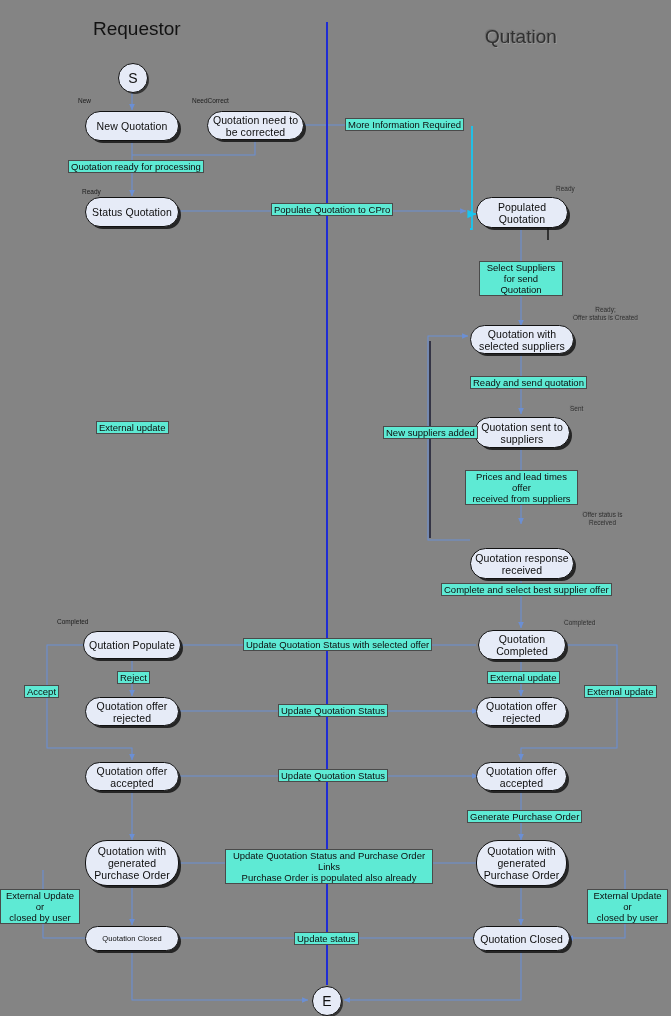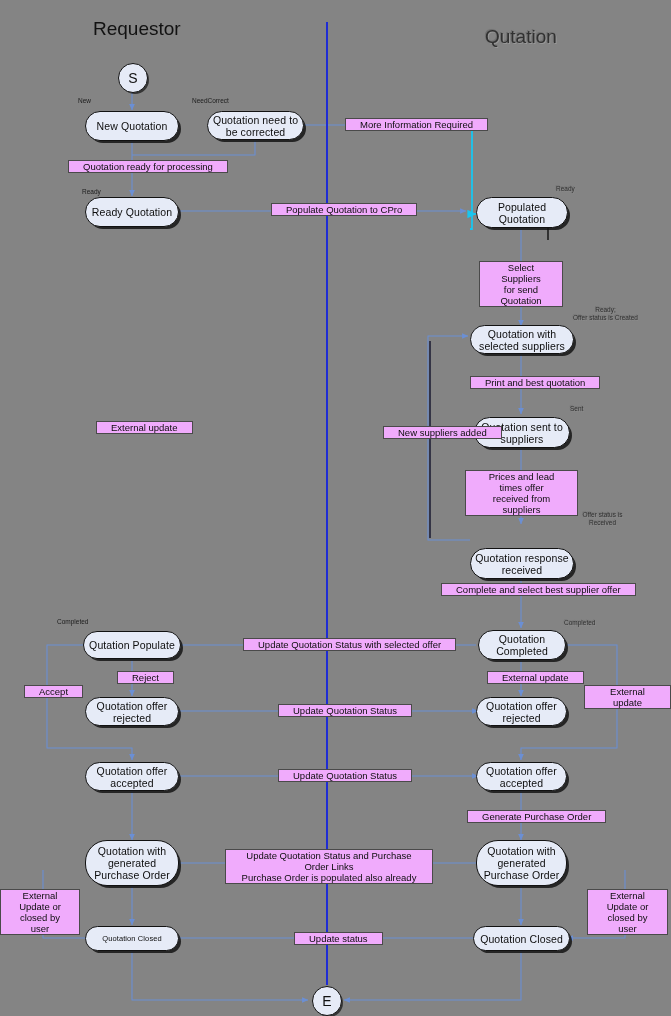--- a/index.html
+++ b/index.html
@@ -53,26 +53,26 @@
     border:1.6px solid #111;
     display:flex;align-items:center;justify-content:center;
     font-size:14px;
     color:#111;
     box-shadow:2px 2px 0 -1px rgba(20,20,20,.7);
   }
 
   
   .edge-label{
     position:absolute;
-    background:#f0abfc;
+    background:#5eead4;
     border:1px solid #4a4a4a;
     color:#0d0d0d;
     font-size:9.5px;
     line-height:11px;
-    padding:0px 14px;
+    padding:0px 2px;
     text-align:center;
     white-space:pre-line;
     box-sizing:border-box;
   }
 
   
   .status-note{
     position:absolute;
     font-size:6.5px;
     line-height:7.5px;
@@ -200,21 +200,21 @@
     <span>New
 Quotation</span>
   </div>
 
   <div class="node" style="left:207px;top:111px;width:97px;height:29px;">
     <span>Quotation need to
 be corrected</span>
   </div>
 
   <div class="node" style="left:85px;top:197px;width:94px;height:30px;">
-    <span>Ready
+    <span>Status
 Quotation</span>
   </div>
 
   <div class="node" style="left:83px;top:631px;width:98px;height:28px;">
     <span>Qutation Populate</span>
   </div>
 
   <div class="node" style="left:85px;top:697px;width:94px;height:29px;">
     <span>Quotation offer
 rejected</span>
@@ -282,21 +282,21 @@
 
   <div class="edge-label" style="left:68px;top:160px;">Quotation ready for processing</div>
 
   <div class="edge-label" style="left:345px;top:118px;">More Information Required</div>
 
   <div class="edge-label" style="left:271px;top:203px;">Populate Quotation to CPro</div>
 
   <div class="edge-label" style="left:479px;top:261px;width:84px;">Select Suppliers
 for send Quotation</div>
 
-  <div class="edge-label" style="left:470px;top:376px;">Print and best quotation</div>
+  <div class="edge-label" style="left:470px;top:376px;">Ready and send quotation</div>
 
   <div class="edge-label" style="left:383px;top:426px;">New suppliers added</div>
 
   <div class="edge-label" style="left:465px;top:470px;width:113px;">Prices and lead times offer
 received from suppliers</div>
 
   <div class="edge-label" style="left:441px;top:583px;">Complete and select best supplier offer</div>
 
   <div class="edge-label" style="left:96px;top:421px;">External update</div>
 

